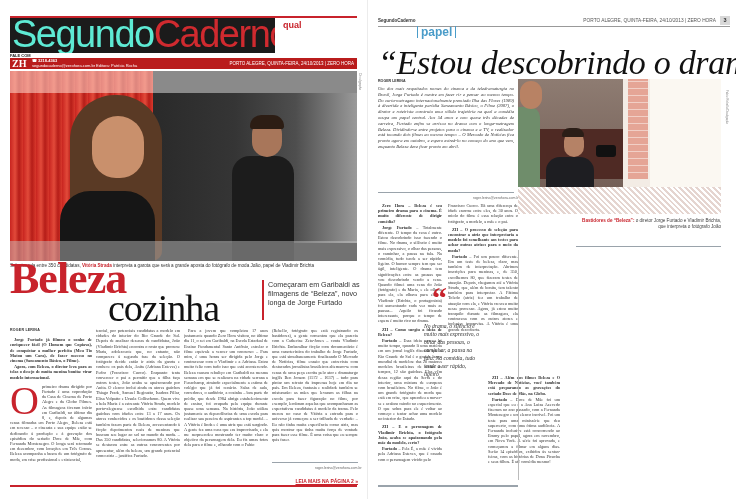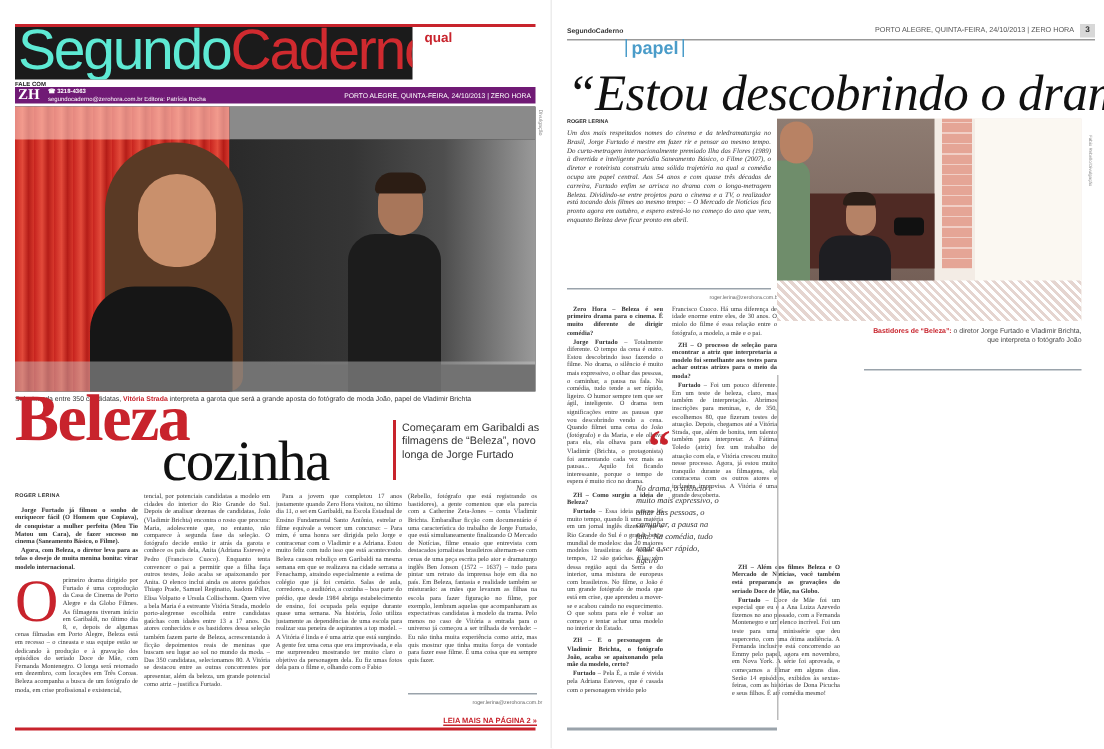--- a/index.html
+++ b/index.html
@@ -13,21 +13,21 @@
   
   .mast-topline { position: absolute; left: 10px; top: 16px; width: 347px; height: 2px; background: #c8232c; }
   .mast-block { position: absolute; left: 10px; top: 18px; width: 265px; height: 35px; background: #1b1b1b; overflow: hidden; }
   .mast-title { position: absolute; left: 2px; top: -6px; font-family: "Liberation Sans", sans-serif; font-size: 38px; letter-spacing: -1.5px; line-height: 44px; white-space: nowrap; }
   .mast-title .seg { color: #5eead4; }
   .mast-title .cad { color: #d02a2f; }
   .show-box { position: absolute; left: 283px; top: 20px; width: 80px; }
   .show-label { font-family: "Liberation Sans", sans-serif; font-size: 9px; font-weight: bold; color: #c8232c; line-height: 10px; }
   .show-text { font-size: 8.5px; line-height: 10px; color: #333; }
   .falecom { position: absolute; left: 10px; top: 53px; font-family: "Liberation Sans", sans-serif; font-size: 4px; font-weight: bold; color: #222; }
-  .infobar { position: absolute; left: 10px; top: 58px; width: 347px; height: 11px; background: #701a75; color: #fff; font-family: "Liberation Sans", sans-serif; }
+  .infobar { position: absolute; left: 10px; top: 58px; width: 347px; height: 11px; background: #b91c1c; color: #fff; font-family: "Liberation Sans", sans-serif; }
   .infobar .zh { position: absolute; left: 2px; top: 0px; font-family: "Liberation Serif", serif; font-weight: bold; font-size: 10px; line-height: 11px; }
   .infobar .phone { position: absolute; left: 22px; top: 0px; font-size: 4px; font-weight: bold; line-height: 5px; }
   .infobar .email { position: absolute; left: 22px; top: 5px; font-size: 4px; line-height: 5px; white-space: nowrap; }
   .infobar .date { position: absolute; right: 3px; top: 3px; font-size: 4.5px; white-space: nowrap; }
 
   
   .photo-main { position: absolute; left: 10px; top: 71px; width: 347px; height: 190px; overflow: hidden; background: #2d2d2d; }
   .curtain { position: absolute; left: 0; top: 0; width: 143px; height: 190px;
     background: repeating-linear-gradient(90deg, #c8241f 0px, #e24a3a 5px, #b51d18 9px, #d8382c 13px); }
   .curtain-top { position: absolute; left: 0; top: 0; width: 143px; height: 22px; background: rgba(255,220,210,0.55); }

